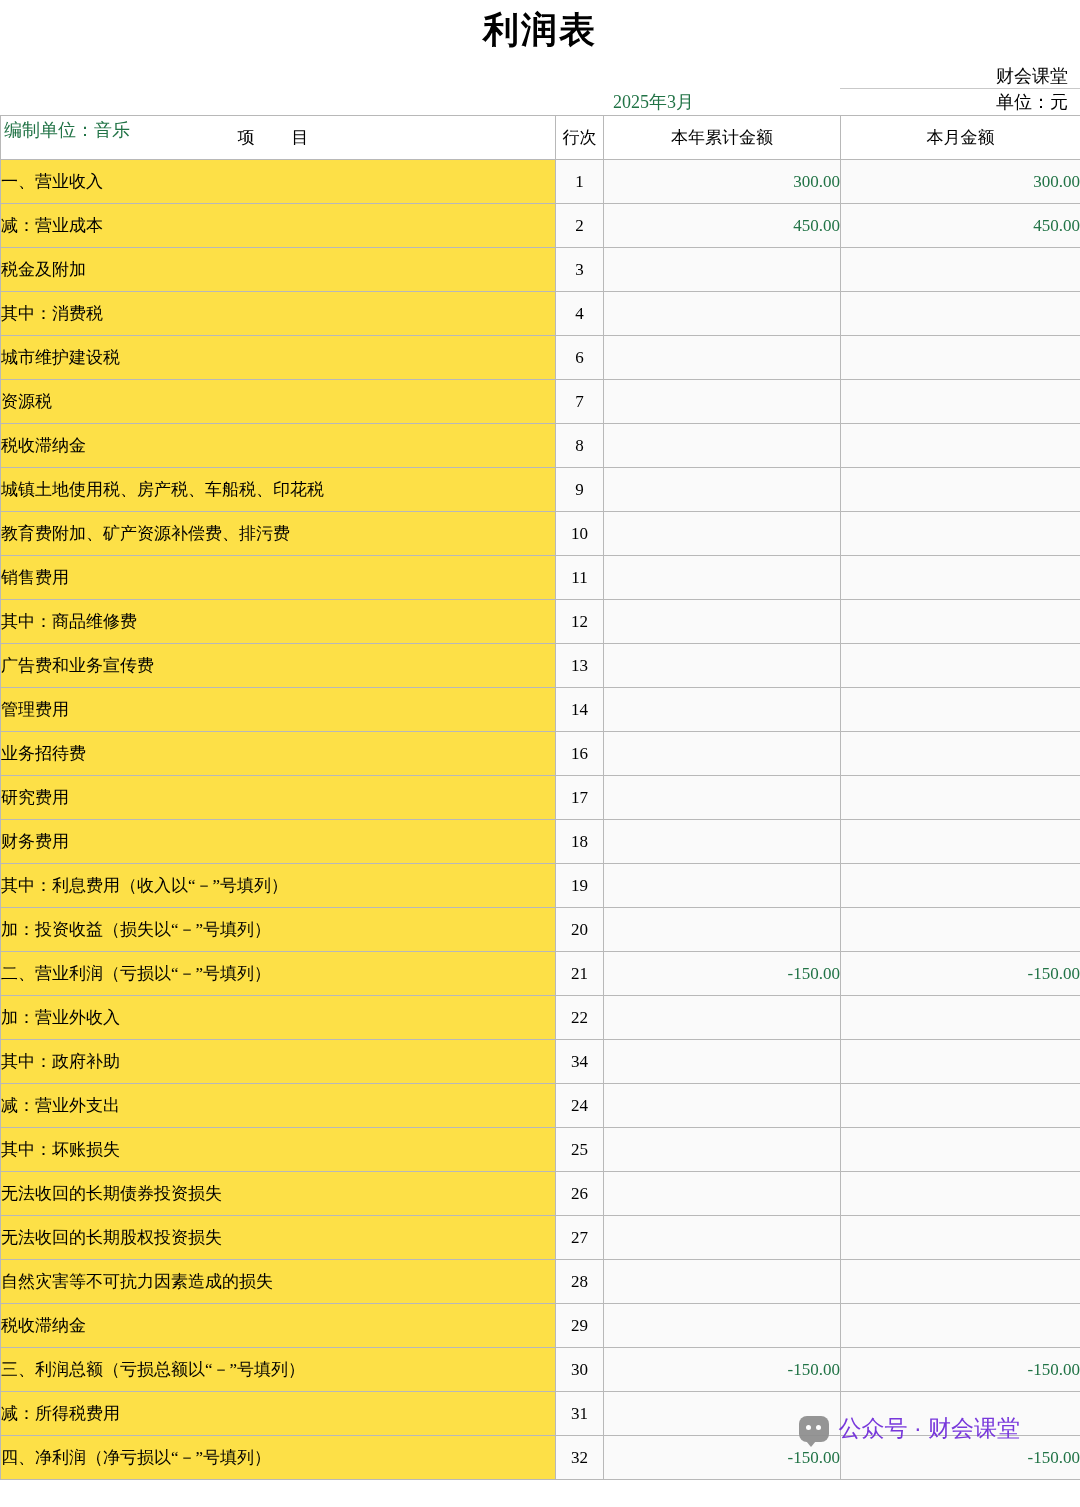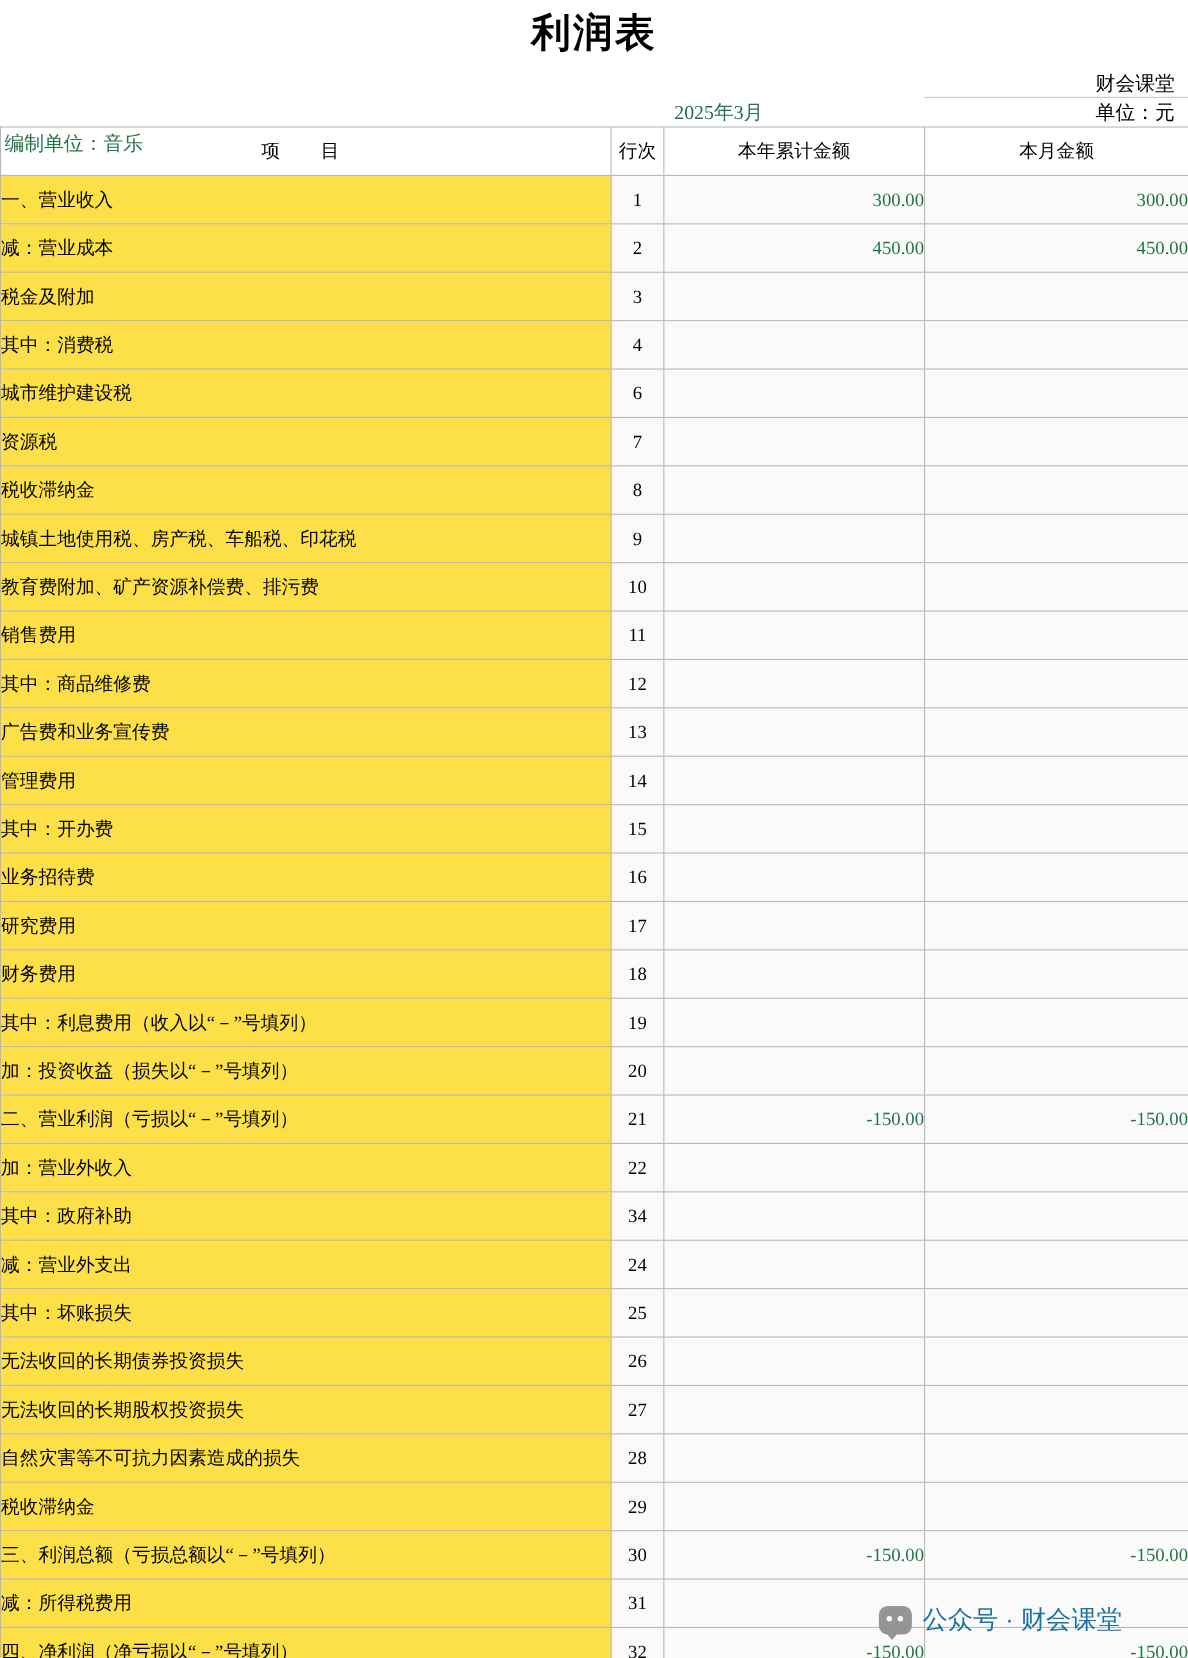--- a/index.html
+++ b/index.html
@@ -115,21 +115,21 @@
   .ind1 { padding-left: 22px; }
   .ind2 { padding-left: 42px; }
 
   .watermark {
     position: absolute;
     right: 60px;
     bottom: 36px;
     display: flex;
     align-items: center;
     gap: 10px;
-    color: #0369a1;
+    color: #6d28d9;
     font-size: 23px;
     font-family: "Liberation Sans", sans-serif;
     opacity: 0.92;
   }
   .wm-icon {
     width: 30px;
     height: 26px;
     background: #8d8d8d;
     border-radius: 8px;
     position: relative;
@@ -263,26 +263,20 @@
           <td class="cell-num empty"></td>
           <td class="cell-num empty"></td>
         </tr>
         <tr>
           <td class="cell-item ind0">管理费用</td>
           <td class="cell-line">14</td>
           <td class="cell-num empty"></td>
           <td class="cell-num empty"></td>
         </tr>
         <tr>
-          <td class="cell-item ind1">其中：开办费</td>
-          <td class="cell-line">15</td>
-          <td class="cell-num empty"></td>
-          <td class="cell-num empty"></td>
-        </tr>
-        <tr>
           <td class="cell-item ind2">业务招待费</td>
           <td class="cell-line">16</td>
           <td class="cell-num empty"></td>
           <td class="cell-num empty"></td>
         </tr>
         <tr>
           <td class="cell-item ind2">研究费用</td>
           <td class="cell-line">17</td>
           <td class="cell-num empty"></td>
           <td class="cell-num empty"></td>

